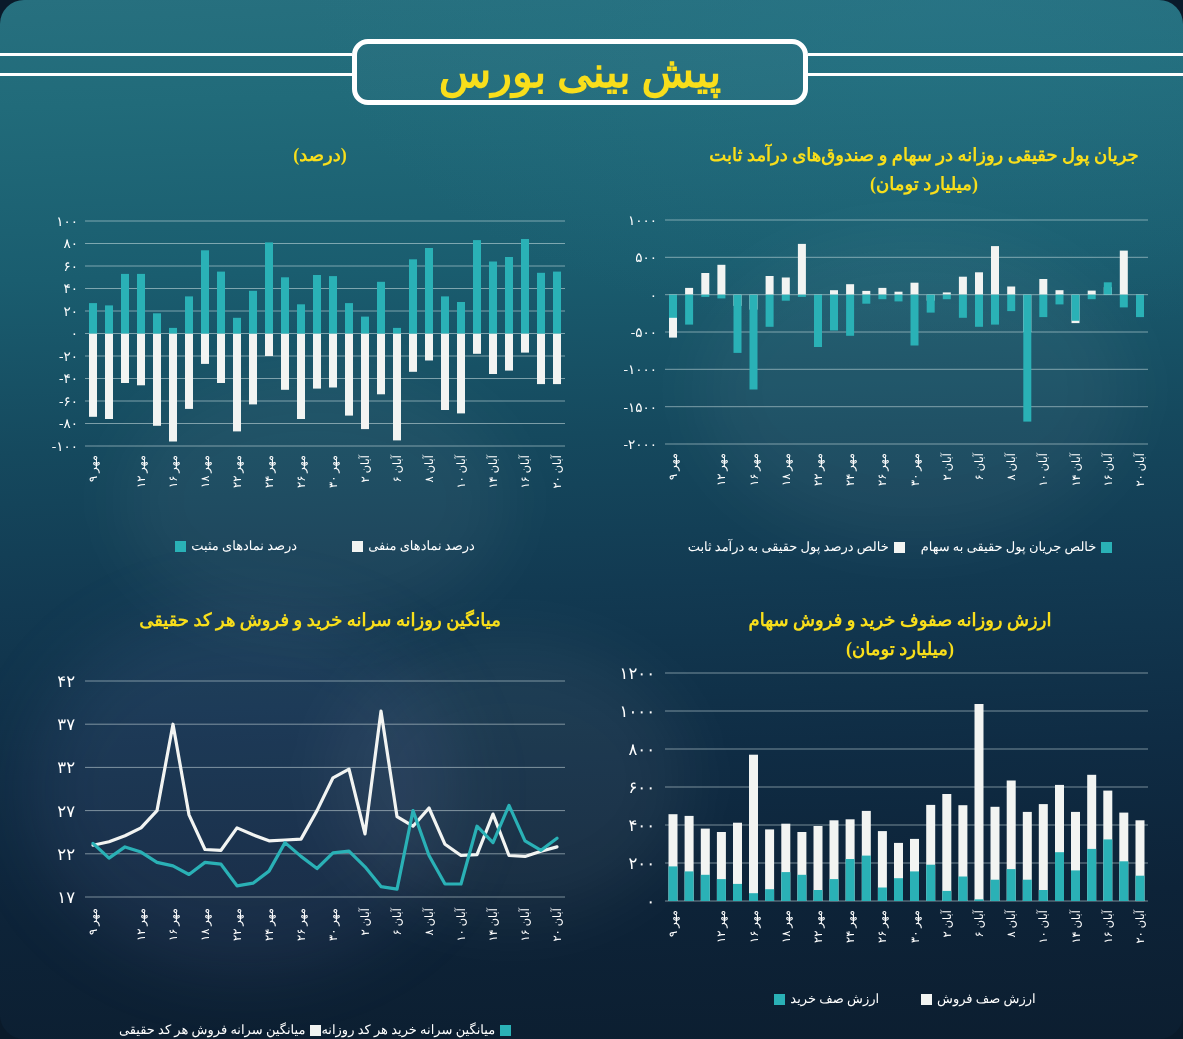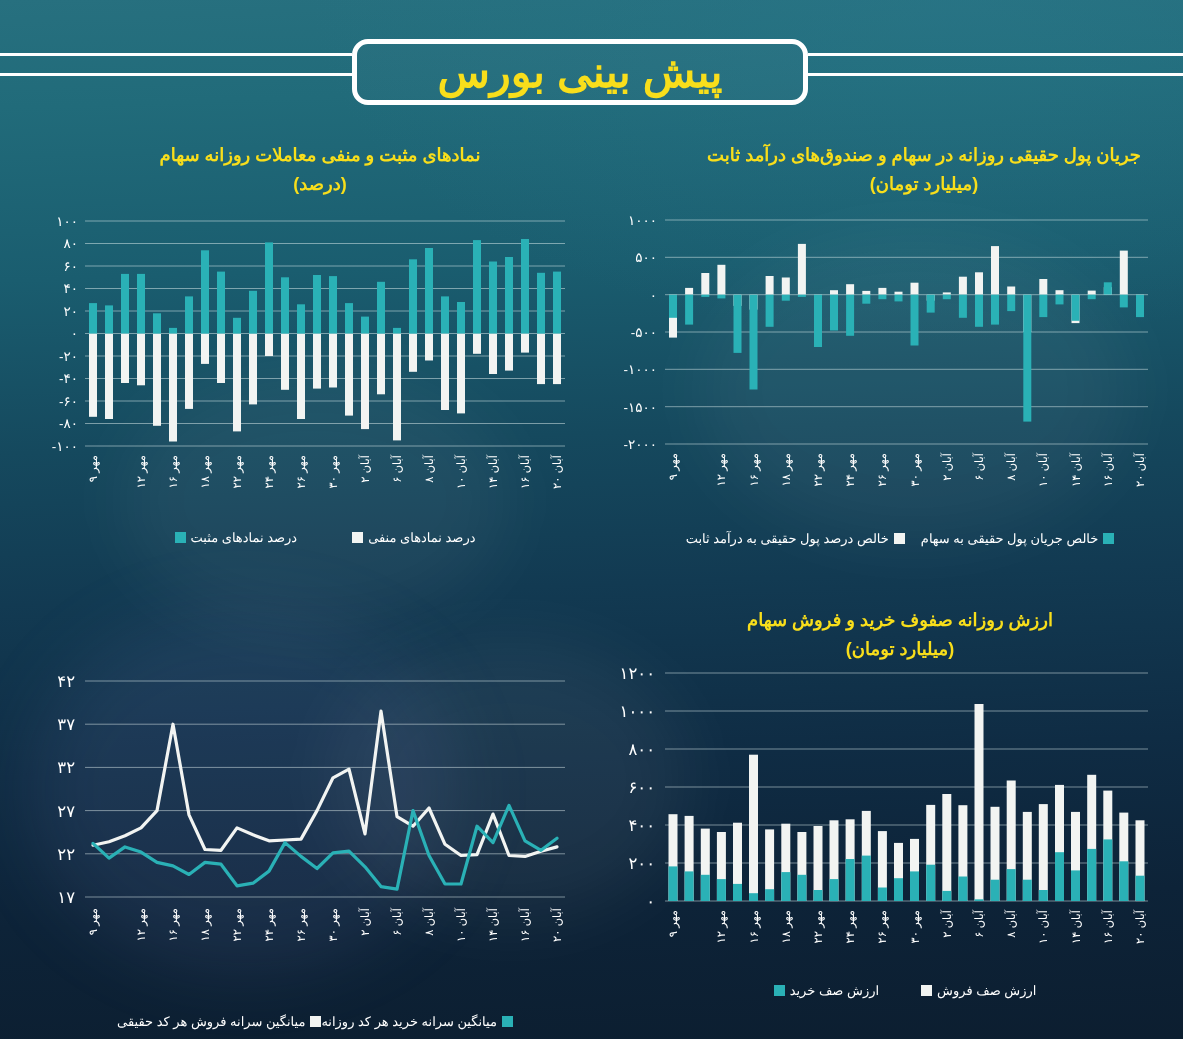--- a/index.html
+++ b/index.html
@@ -1,21 +1,22 @@
 <!DOCTYPE html>
 <html lang="fa" style="--yellow: #F8DE1B;"><head>
 <meta charset="utf-8">
 <style>
   html,body{margin:0;padding:0;background:#0a1a2a;}
   #canvas{
     position:relative;width:1183px;height:1039px;overflow:hidden;
-    font-family:Liberation Sans, sans-serif;
+    font-family:Liberation Serif, serif;
     background:
       radial-gradient(90% 55% at 80% 0%, rgba(45,125,145,0.35), transparent 60%),
       linear-gradient(178deg,#27707f 0%,#216b7a 10%,#1a5d6f 26%,#15495e 42%,#123a52 56%,#0f2c44 72%,#0d2338 86%,#0c1e30 100%);
+    border-radius: 24px;
   }
   .blob{position:absolute;border-radius:50%;filter:blur(35px);pointer-events:none;}
   #blob-1{left:30px;top:610px;width:430px;height:360px;background:rgba(140,150,205,0.11);}
   #blob-2{left:330px;top:640px;width:360px;height:280px;background:rgba(255,255,255,0.06);}
   #blob-3{left:700px;top:240px;width:430px;height:300px;background:rgba(255,255,255,0.05);}
   #blob-4{left:120px;top:370px;width:390px;height:260px;background:rgba(255,255,255,0.05);}
 
   .hline{position:absolute;background:#ffffff;height:3px;}
   #hline-l1{left:0;top:53px;width:352px;}
   #hline-l2{left:0;top:73px;width:352px;}
@@ -36,21 +37,21 @@
   }
   #title-symbols   {left:60px; top:141px;width:520px;}
   #title-money-flow{left:630px;top:141px;width:540px;margin-left:24px;}
   #title-per-capita{left:60px; top:606px;width:520px;}
   #title-queues    {left:630px;top:606px;width:540px;}
 
   #charts{position:absolute;left:0;top:0;}
 
   .legend{
     position:absolute;display:flex;justify-content:center;align-items:center;
-    color:#ffffff;font-size:13px;direction:ltr;
+    color:#ffffff;font-size:13px;direction:ltr;margin-top:8px;
   }
   .li{display:flex;align-items:center;gap:5px;white-space:nowrap;}
   .ll{direction:rtl;}
   .sw{width:11px;height:11px;display:inline-block;}
   #legend-symbols   {left:85px; top:530px;width:480px;column-gap:55px;}
   #legend-money-flow{left:645px;top:531px;width:510px;column-gap:16px;}
   #legend-per-capita{left:60px; top:1014px;width:510px;}
   #legend-queues    {left:665px;top:983px;width:480px;column-gap:42px;}
 </style>
 </head>
@@ -65,28 +66,28 @@
   <div class="hline" id="hline-l1"></div>
   <div class="hline" id="hline-l2"></div>
   <div class="hline" id="hline-r1"></div>
   <div class="hline" id="hline-r2"></div>
 
   <div id="title-box">
     <div id="main-title">پیش بینی بورس</div>
   </div>
 
   <div class="chart-title" id="title-symbols">
-    <div>نمادهای مثبت و منفی معاملات روزانه سهام</div>
     <div>(درصد)</div>
   </div>
   <div class="chart-title" id="title-money-flow">
     <div>جریان پول حقیقی روزانه در سهام و صندوق‌های درآمد ثابت</div>
     <div>(میلیارد تومان)</div>
   </div>
   <div class="chart-title" id="title-per-capita">
+    <div>میانگین روزانه سرانه خرید و فروش هر کد حقیقی</div>
   </div>
   <div class="chart-title" id="title-queues">
     <div>ارزش روزانه صفوف خرید و فروش سهام</div>
     <div>(میلیارد تومان)</div>
   </div>
 
   <svg id="charts" width="1183" height="1039">
       <g>
         <g>
           <line x1="85" x2="565" y1="221.0" y2="221.0" stroke="rgba(225,240,240,0.5)" stroke-width="1"></line>

